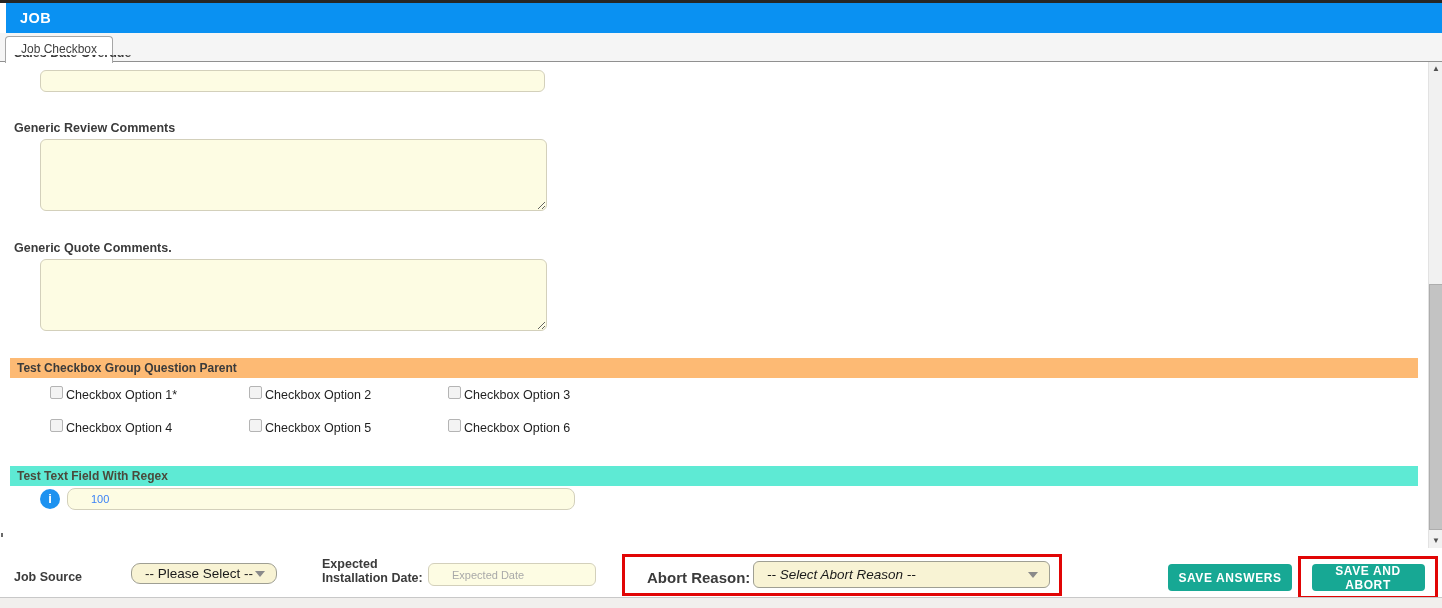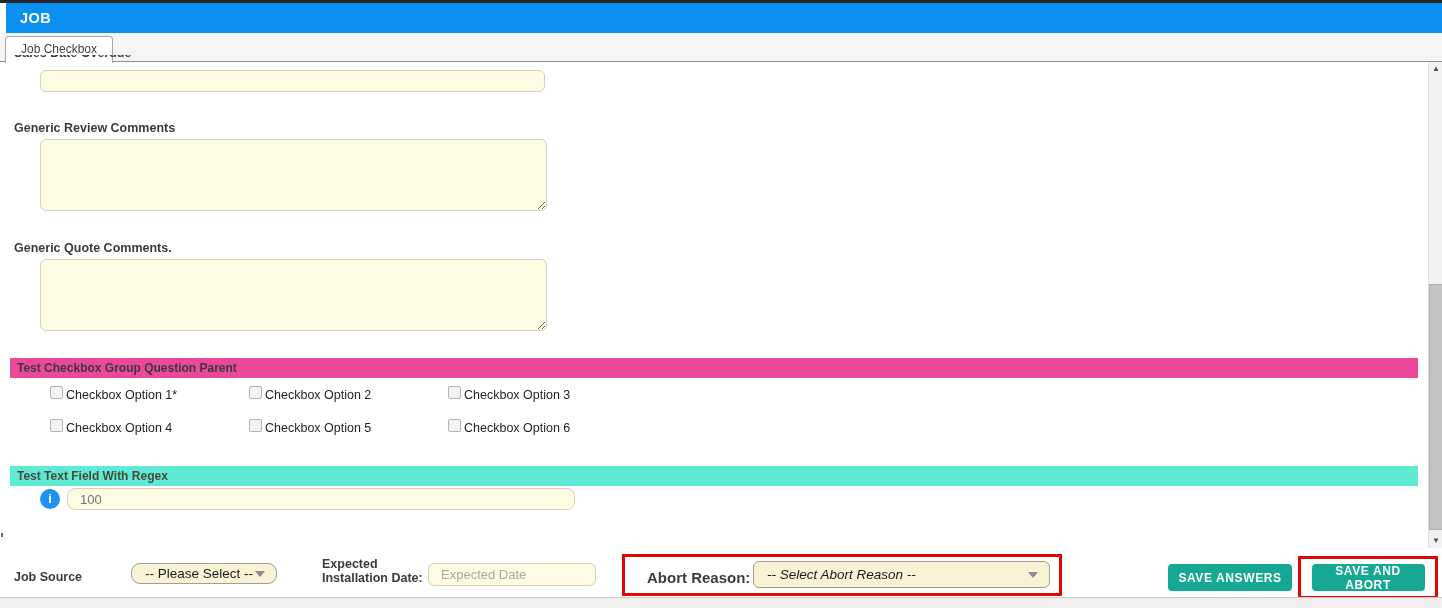--- a/index.html
+++ b/index.html
@@ -12,31 +12,31 @@
   .app-header .title { position:absolute; left:14px; top:0; line-height:30px; color:#fff; font-size:14.5px; font-weight:bold; letter-spacing:.4px; }
   .tab-row { position:absolute; left:0; top:33px; width:1442px; height:29px; background:#f5f5f5; border-bottom:1px solid #909090; }
   .tab { position:absolute; left:5px; top:3px; height:27px; padding:0 15px; background:#fff; border:1px solid #a6a6a6; border-bottom:none; border-radius:4px 4px 0 0; font-size:12px; color:#3f3f3f; line-height:25px; z-index:2; }
 
   
   .content { position:absolute; left:0; top:62px; width:1442px; height:486px; background:#fff; }
   .clipped-label-wrap { position:absolute; left:14px; top:55px; width:300px; height:6px; overflow:hidden; z-index:3; }
   .clipped-label-wrap .lbl { display:block; margin-top:-9px; font-size:12.5px; font-weight:bold; color:#3b3b3b; }
 
   .field-label { position:absolute; font-size:12.5px; font-weight:bold; color:#3b3b3b; }
-  .yellow-input { background:#fdfce3; border:1px solid #d3d0bb; border-radius:6px; font-family:"Liberation Sans", sans-serif; font-size:13px; color:#737373; padding:0 12px; outline:none; }
+  .yellow-input { background:#fdfce3; border:1px solid #d3d0bb; border-radius:6px; font-family:"Liberation Sans", sans-serif; font-size:11px; color:#3b82f6; padding:0 23px; outline:none; }
   .yellow-textarea { position:absolute; background:#fdfce3; border:1px solid #d3d0bb; border-radius:6px; font-family:"Liberation Sans", sans-serif; font-size:13px; color:#1a1a1a; padding:4px 8px; resize:both; outline:none; }
 
   .input-top { position:absolute; left:40px; top:8px; width:505px; height:22px; }
   .label-review { left:14px; top:59px; }
   .ta-review { left:40px; top:77px; width:507px; height:72px; }
   .label-quote { left:14px; top:179px; }
   .ta-quote { left:40px; top:197px; width:507px; height:72px; }
 
   .band { position:absolute; left:10px; width:1408px; height:20px; font-size:12px; font-weight:bold; line-height:20px; padding-left:7px; }
-  .band-orange { top:296px; background:#ec4899; color:#3b3b3b; }
+  .band-orange { top:296px; background:#fdba74; color:#3b3b3b; }
   .band-khaki { top:404px; background:#5eead4; color:#4a4a3c; }
 
   .checkbox-grid { position:absolute; left:50px; top:324px; display:grid; grid-template-columns:199px 199px 199px; row-gap:17px; }
   .cb-item { display:flex; align-items:flex-start; gap:3px; height:16px; }
   .cb-box { appearance:none; -webkit-appearance:none; width:13px; height:13px; background:#f3f3f3; border:1px solid #b4b4b4; border-radius:2px; margin-top:0; cursor:pointer; }
   .cb-label { font-size:12.5px; color:#1f1f1f; margin-top:2px; }
 
   .info-icon { position:absolute; left:40px; top:427px; width:20px; height:20px; border-radius:50%; background:#1d92f0; color:#fff; font-size:13px; font-weight:bold; text-align:center; line-height:20px; cursor:pointer; }
   .input-regex { position:absolute; left:67px; top:426px; width:508px; height:22px; border-radius:8px; }
 

